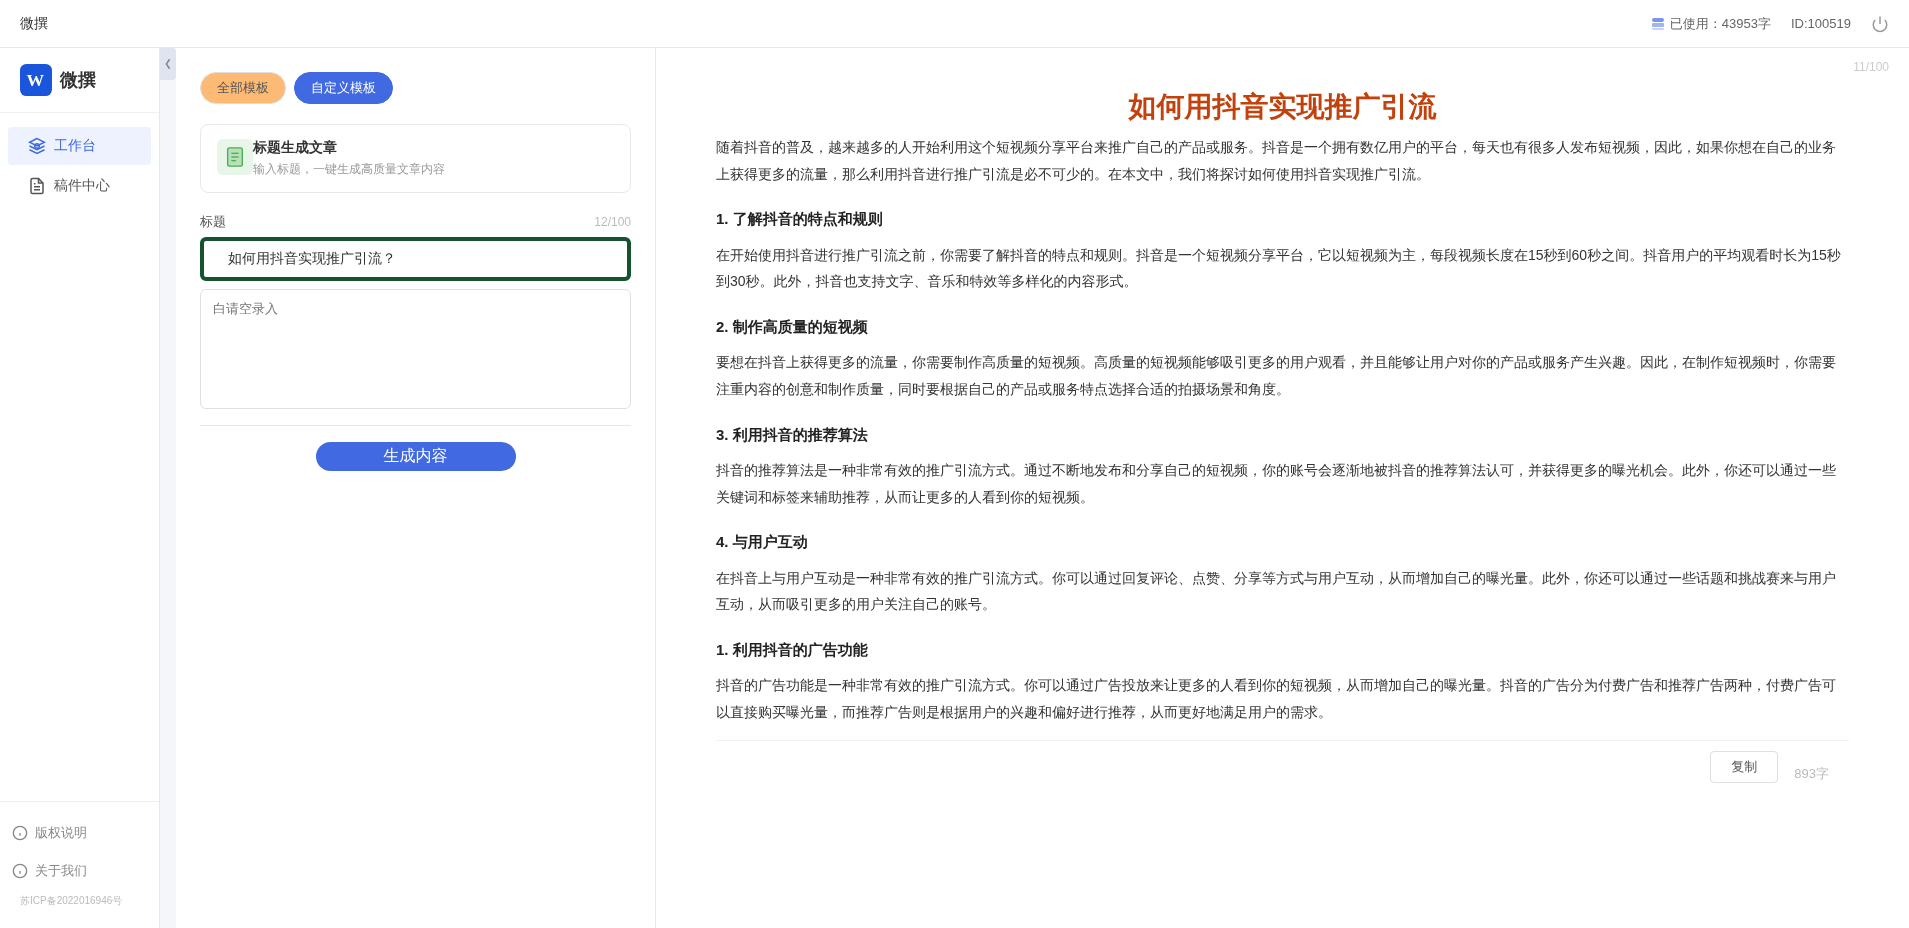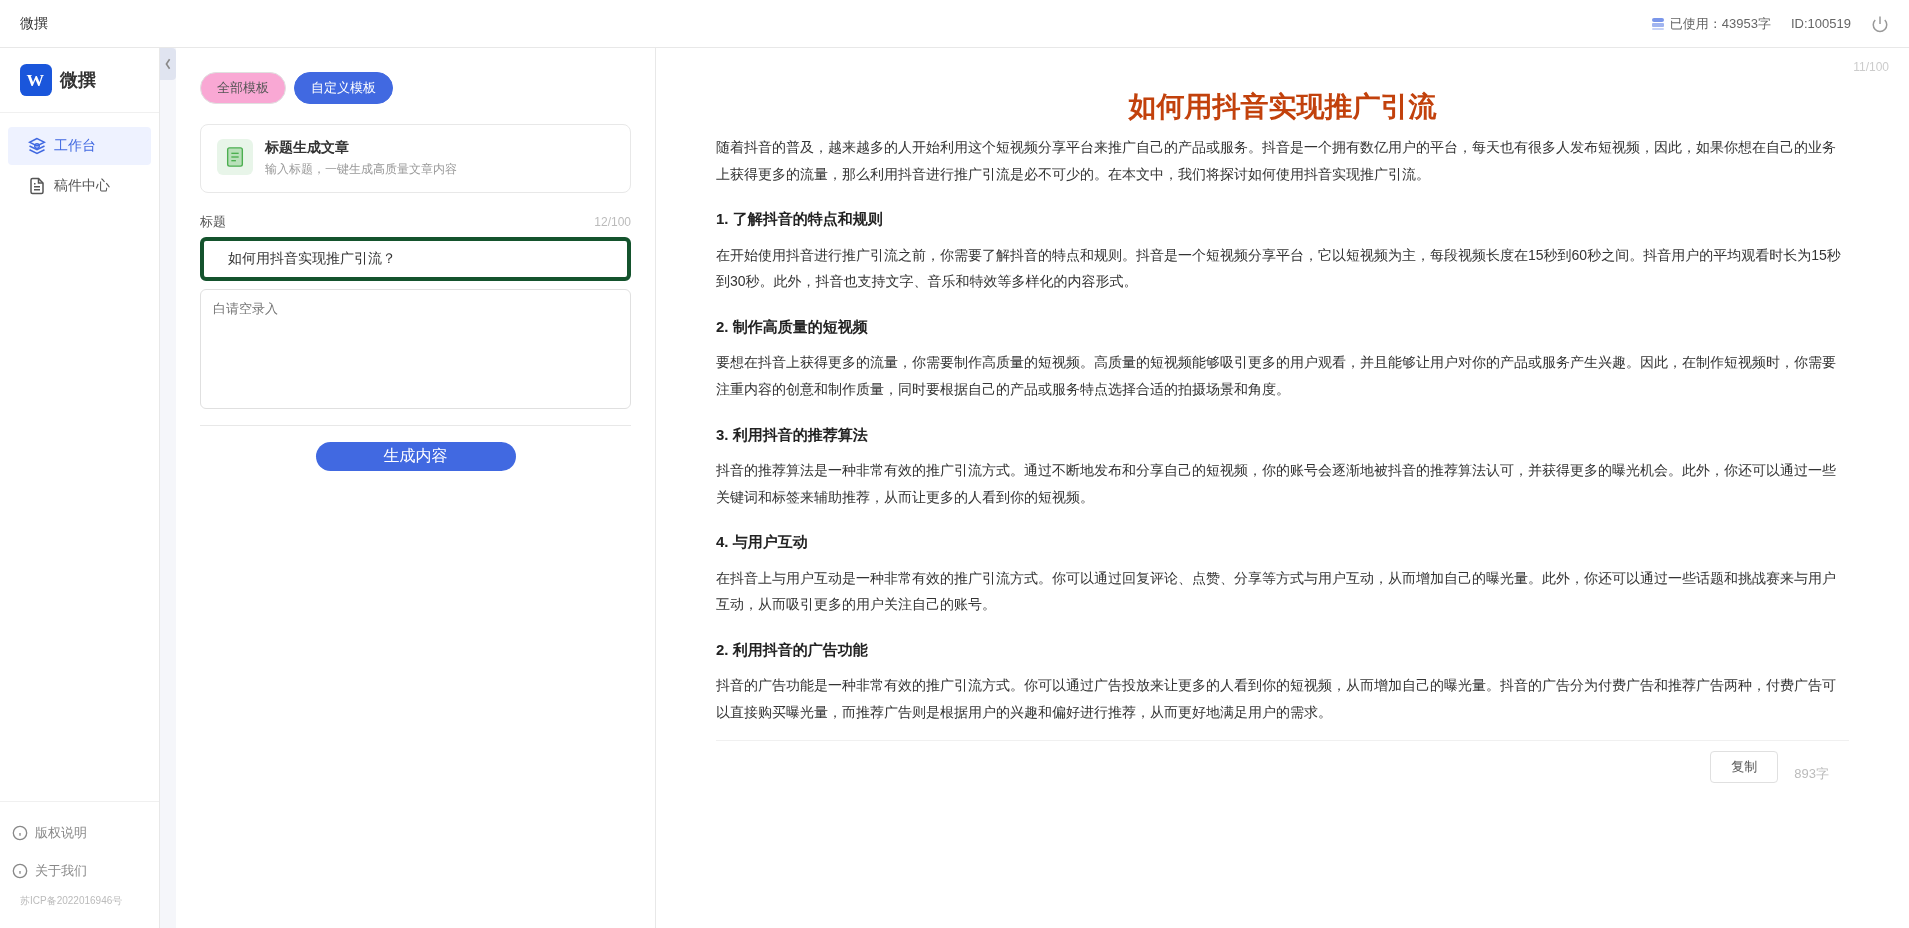--- a/index.html
+++ b/index.html
@@ -157,37 +157,36 @@
       display: flex;
       gap: 8px;
       margin-bottom: 20px;
     }
     .tab-btn {
       padding: 6px 16px;
       border-radius: 20px;
       font-size: 13px;
       cursor: pointer;
       border: 1px solid #e0e0e0;
-      background: #f9a8d4;
+      background: #fdba74;
       color: #555;
     }
     .tab-btn.active {
       background: #4169e1;
       color: #fff;
       border-color: #4169e1;
     }
 
     
     .template-card {
       border: 1px solid #e8e8e8;
       border-radius: 8px;
       padding: 14px 16px;
       display: flex;
       align-items: flex-start;
-      gap: 12px;
       cursor: pointer;
       margin-bottom: 20px;
     }
     .template-icon {
       width: 36px;
       height: 36px;
       background: #e8f5e9;
       border-radius: 6px;
       display: flex;
       align-items: center;
@@ -469,21 +468,21 @@
         <p>要想在抖音上获得更多的流量，你需要制作高质量的短视频。高质量的短视频能够吸引更多的用户观看，并且能够让用户对你的产品或服务产生兴趣。因此，在制作短视频时，你需要注重内容的创意和制作质量，同时要根据自己的产品或服务特点选择合适的拍摄场景和角度。</p>
 
         <div class="section-heading">3.  利用抖音的推荐算法</div>
 
         <p>抖音的推荐算法是一种非常有效的推广引流方式。通过不断地发布和分享自己的短视频，你的账号会逐渐地被抖音的推荐算法认可，并获得更多的曝光机会。此外，你还可以通过一些关键词和标签来辅助推荐，从而让更多的人看到你的短视频。</p>
 
         <div class="section-heading">4.  与用户互动</div>
 
         <p>在抖音上与用户互动是一种非常有效的推广引流方式。你可以通过回复评论、点赞、分享等方式与用户互动，从而增加自己的曝光量。此外，你还可以通过一些话题和挑战赛来与用户互动，从而吸引更多的用户关注自己的账号。</p>
 
-        <div class="section-heading">2.  利用抖音的广告功能</div>
+        <div class="section-heading">1.  利用抖音的广告功能</div>
 
         <p>抖音的广告功能是一种非常有效的推广引流方式。你可以通过广告投放来让更多的人看到你的短视频，从而增加自己的曝光量。抖音的广告分为付费广告和推荐广告两种，付费广告可以直接购买曝光量，而推荐广告则是根据用户的兴趣和偏好进行推荐，从而更好地满足用户的需求。</p>
       </div>
 
       <div class="bottom-bar">
         <button class="copy-btn">复制</button>
         <span class="word-count-display">893字</span>
       </div>
     </div>
 

